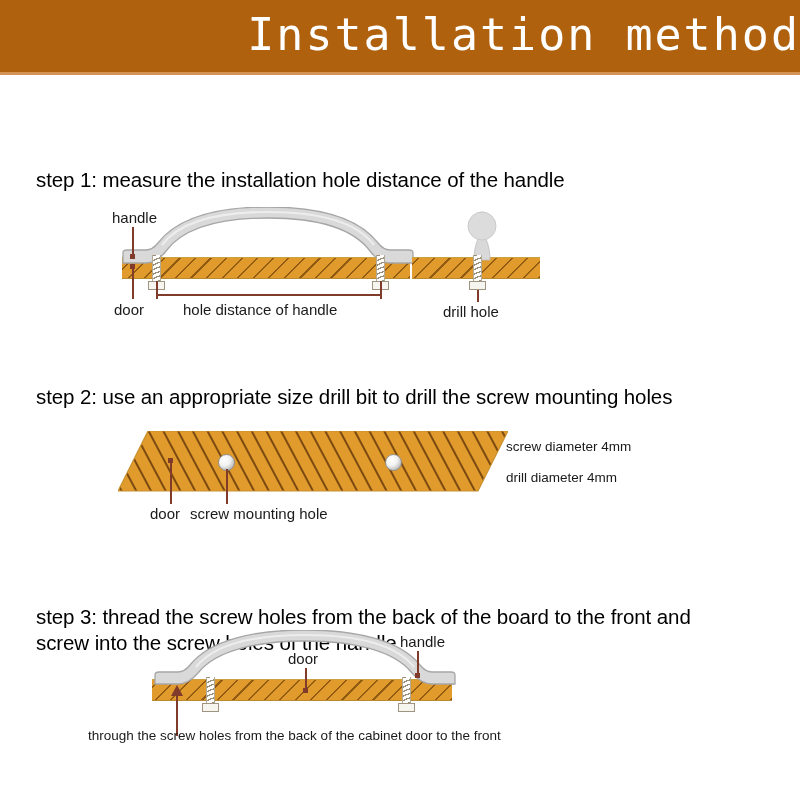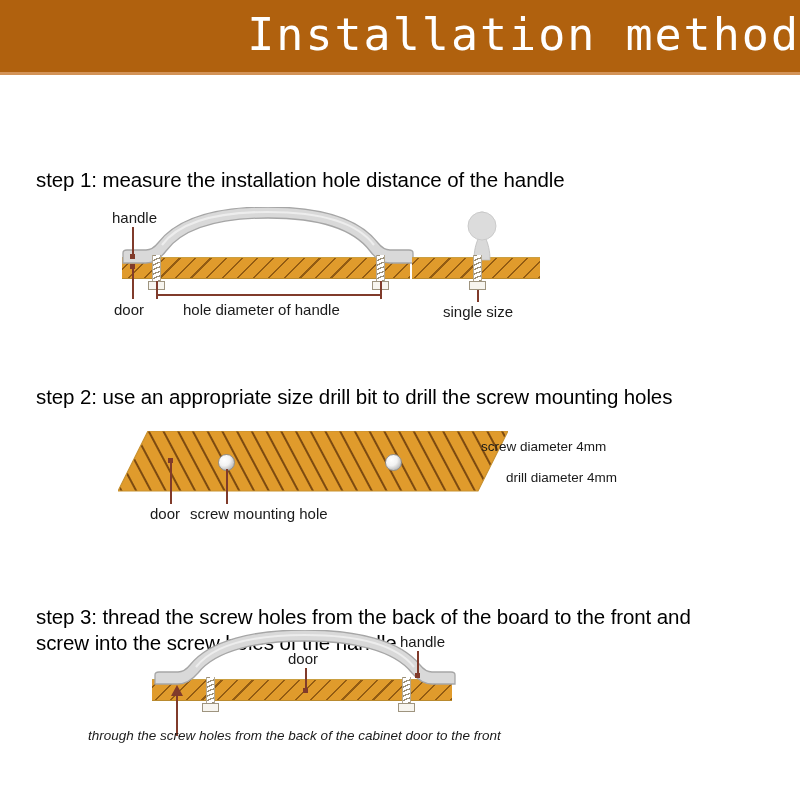--- a/index.html
+++ b/index.html
@@ -149,21 +149,20 @@
     position: absolute;
     color: #1a1a1a;
     font-size: 13.5px;
     white-space: nowrap;
   }
   .caption {
     position: absolute;
     color: #1a1a1a;
     font-size: 13.5px;
     white-space: nowrap;
-    font-style: italic;
   }
   .arrow-up {
     position: absolute;
     width: 0;
     height: 0;
     border-left: 6px solid transparent;
     border-right: 6px solid transparent;
     border-bottom: 11px solid #803b2b;
   }
 </style>
@@ -205,37 +204,37 @@
   <div class="leader" style="left:132px; top:22px; height:28px;"></div>
   <div class="leader-dot" style="left:130px; top:49px;"></div>
 
   <div class="leader" style="left:132px; top:64px; height:30px;"></div>
   <div class="leader-dot" style="left:130px; top:59px;"></div>
   <div class="label" style="left:114px; top:96px;">door</div>
 
   <div class="leader" style="left:156px; top:76px; height:18px;"></div>
   <div class="leader" style="left:380px; top:76px; height:18px;"></div>
   <div class="leader-h" style="left:156px; top:89px; width:226px;"></div>
-  <div class="label" style="left:183px; top:96px;">hole diameter of handle</div>
+  <div class="label" style="left:183px; top:96px;">hole distance of handle</div>
 
   <div class="board" style="left:412px; top:52px; width:128px; height:22px;"></div>
 
   <svg class="knob" style="left:452px; top:5px;" width="60" height="52" viewBox="0 0 60 52">
     <path d="M22,50 C22,40 24,34 26,29 C23,26 21,22 21,17 C21,8 26,2 30,2
              C34,2 39,8 39,17 C39,22 37,26 34,29 C36,34 38,40 38,50 Z" fill="#d9d9d9" stroke="#bdbdbd" stroke-width="0.8"></path>
     <circle cx="30" cy="16" r="14" fill="#dcdcdc" stroke="#c4c4c4" stroke-width="0.8"></circle>
   </svg>
 
   <div class="screw" style="left:473px; top:50px; height:26px;">
     <div class="thread"></div>
     <div class="nut"></div>
   </div>
 
   <div class="leader" style="left:477px; top:85px; height:12px;"></div>
-  <div class="label" style="left:443px; top:98px;">single size</div>
+  <div class="label" style="left:443px; top:98px;">drill hole</div>
 </div>
 
 <div class="step-heading" id="step2-heading">step 2: use an appropriate size drill bit to drill the screw mounting holes</div>
 
 <div class="diagram" id="step2-diagram" style="left:0px; top:425px; width:800px; height:110px;">
 
   <svg style="position:absolute; left:118px; top:6px;" width="390" height="66" viewBox="0 0 390 66">
     <defs>
       <clipPath id="boardClip">
         <polygon points="30,0 390,0 360,60 0,60"></polygon>
@@ -252,21 +251,21 @@
   <div class="hole" style="left:218px; top:29px; width:17px; height:17px;"></div>
   <div class="hole" style="left:385px; top:29px; width:17px; height:17px;"></div>
 
   <div class="leader-dot" style="left:168px; top:33px;"></div>
   <div class="leader" style="left:170px; top:37px; height:42px;"></div>
   <div class="label" style="left:150px; top:80px;">door</div>
 
   <div class="leader" style="left:226px; top:44px; height:35px;"></div>
   <div class="label" style="left:190px; top:80px;text-align:right;">screw mounting hole</div>
 
-  <div class="side-note" style="left:481px; top:14px;">screw diameter 4mm</div>
+  <div class="side-note" style="left:506px; top:14px;">screw diameter 4mm</div>
   <div class="side-note" style="left:506px; top:45px;">drill diameter 4mm</div>
 </div>
 
 <div class="step-heading" id="step3-heading">step 3: thread the screw holes from the back of the board to the front and
 screw into the screw holes of the handle</div>
 
 <div class="diagram" id="step3-diagram" style="left:0px; top:628px; width:800px; height:125px;">
 
   <div class="board" style="left:152px; top:51px; width:300px; height:22px;"></div>
 

